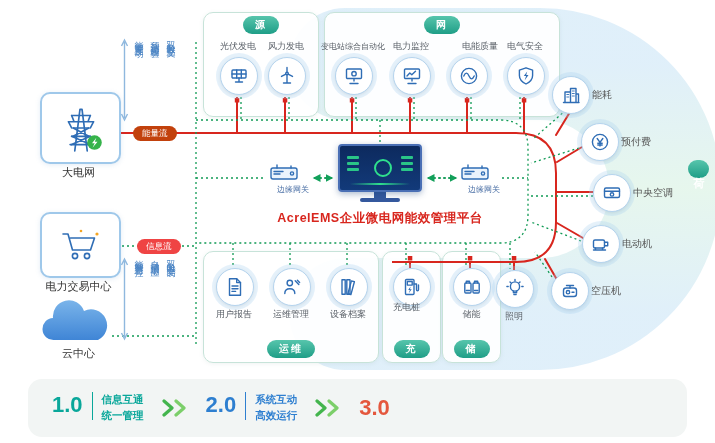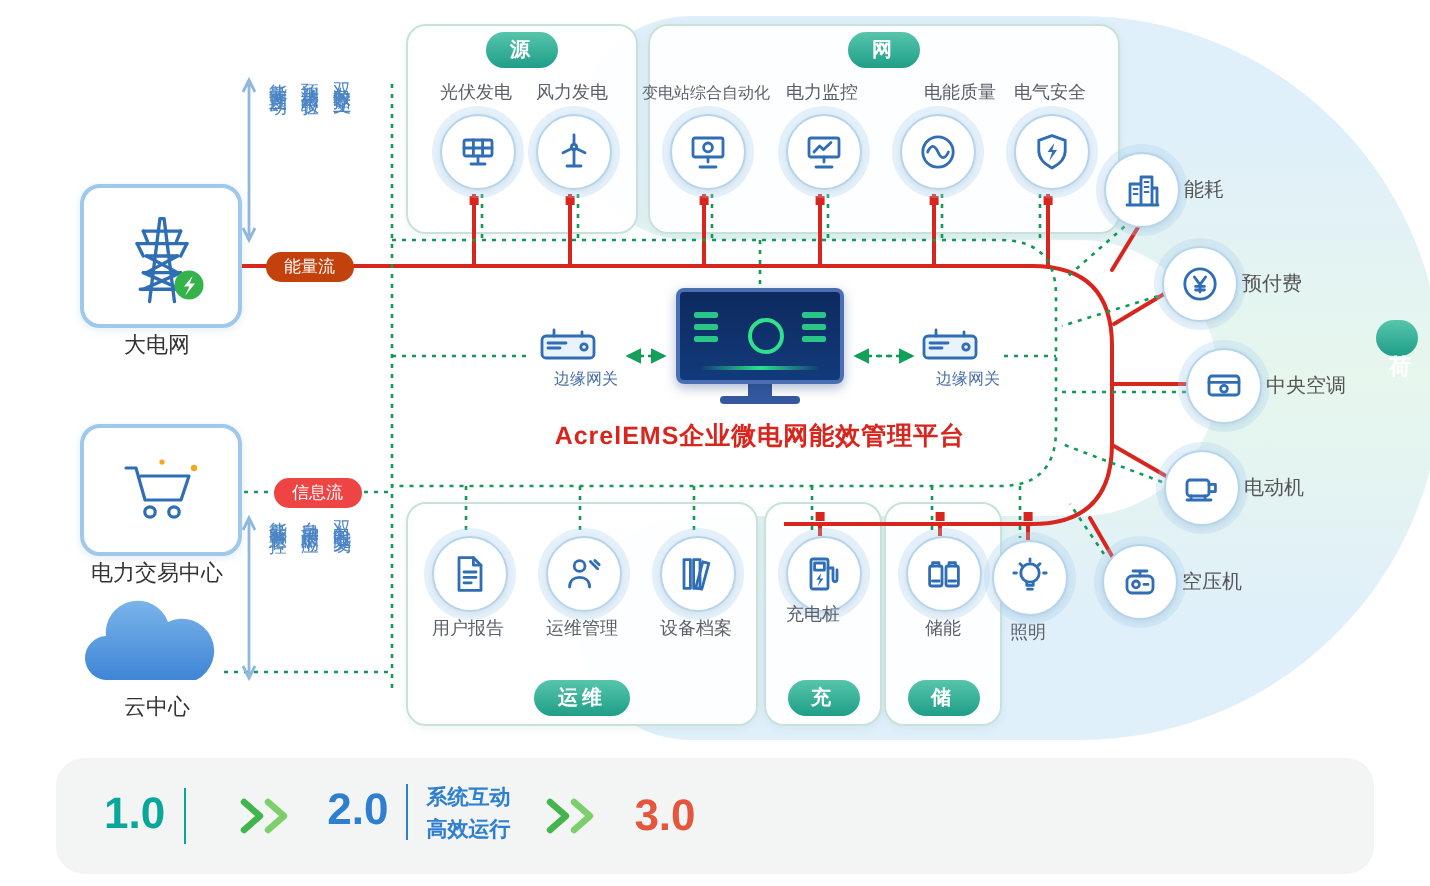--- a/index.html
+++ b/index.html
@@ -364,20 +364,24 @@
     </svg>
     <div class="gwlbl">边缘网关</div>
   </div>
 
   <div class="title">AcrelEMS企业微电网能效管理平台</div>
 
   <div class="legend">
     <div class="stage">
       <div class="ver c-teal">1.0</div>
       <div class="vdiv b-teal"></div>
+      <div class="stxt c-teal">
+        <div>信息互通</div>
+        <div>统一管理</div>
+      </div>
     </div>
     <svg width="30" height="18">
       <path d="M4 2l8 7-8 7" stroke="#43b54d" stroke-width="3.2" fill="none" stroke-linecap="round" stroke-linejoin="round"></path>
       <path d="M16 2l8 7-8 7" stroke="#7ccf6a" stroke-width="3.2" fill="none" stroke-linecap="round" stroke-linejoin="round"></path>
     </svg>
     <div class="stage">
       <div class="ver c-blue">2.0</div>
       <div class="vdiv b-blue"></div>
       <div class="stxt c-blue">
         <div>系统互动</div>

